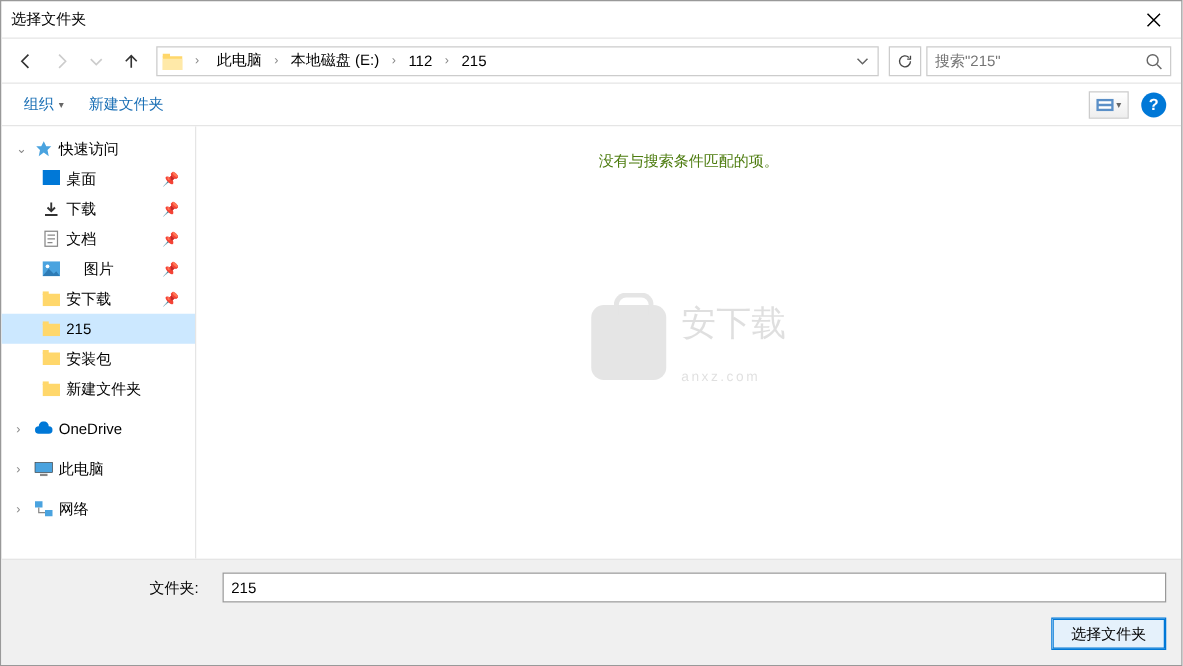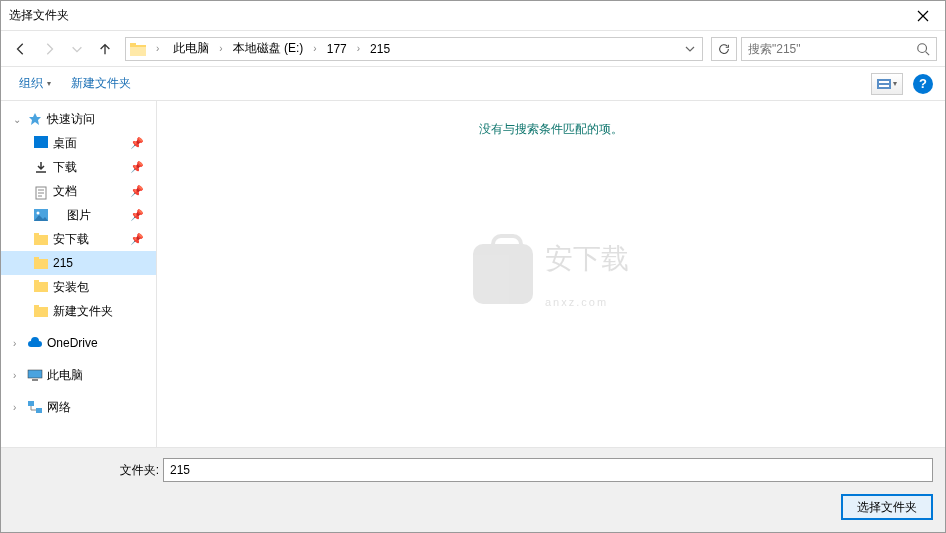--- a/index.html
+++ b/index.html
@@ -32,28 +32,28 @@
 .sidebar { width: 156px; border-right: 1px solid #e5e5e5; padding: 6px 0; overflow-y: auto; }
 .tree-item { display: flex; align-items: center; height: 24px; padding-left: 12px; gap: 4px; font-size: 12px; cursor: pointer; }
 .tree-item.root { padding-left: 12px; }
 .tree-item.child { padding-left: 32px; justify-content: space-between; padding-right: 12px; }
 .tree-item.selected { background: #cce8ff; }
 .tree-item .chev { width: 10px; color: #888; font-size: 10px; display: inline-block; }
 .tree-item .lbl { flex: 0 0 auto; }
 .pin { color: #999; font-size: 11px; }
 .ico { width: 16px; height: 14px; display: inline-flex; align-items: center; justify-content: center; }
 .content { flex: 1; display: flex; flex-direction: column; align-items: center; position: relative; }
-.empty-msg { margin-top: 20px; color: #0f766e; font-size: 12px; }
+.empty-msg { margin-top: 20px; color: #4d7c0f; font-size: 12px; }
 .watermark { position: absolute; top: 50%; left: 50%; transform: translate(-50%,-50%); display: flex; align-items: center; gap: 12px; opacity: 0.15; }
 .wm-bag { width: 60px; height: 60px; background: #555; border-radius: 10px; position: relative; }
 .wm-bag::before { content: ""; position: absolute; top: -10px; left: 18px; width: 24px; height: 14px; border: 4px solid #555; border-bottom: none; border-radius: 10px 10px 0 0; }
 .wm-text { font-size: 28px; color: #333; }
 .wm-text .sub { font-size: 11px; display: block; letter-spacing: 2px; margin-top: 18px; }
 .footer { border-top: 1px solid #e5e5e5; background: #f0f0f0; padding: 10px 12px 12px; }
-.folder-row { display: flex; align-items: center; gap: 0; margin-bottom: 12px; }
+.folder-row { display: flex; align-items: center; gap: 15px; margin-bottom: 12px; }
 .folder-label { width: 150px; text-align: right; font-size: 12px; padding-right: 4px; }
 .folder-input { flex: 1; height: 24px; border: 1px solid #999; padding: 0 6px; font-size: 12px; background: #fff; }
 .button-row { display: flex; justify-content: flex-end; gap: 8px; }
 .btn { width: 92px; height: 26px; border: 1px solid #adadad; background: #e1e1e1; font-size: 12px; cursor: pointer; }
 .btn.primary { border: 1px solid #0078d7; background: #e5f1fb; box-shadow: 0 0 0 1px #0078d7 inset; }
 .spacer { height: 8px; }
 </style>
 </head>
 <body>
 
@@ -95,21 +95,21 @@
         <rect x="0" y="5" width="16" height="9" fill="#ffe9a8"></rect>
       </svg>
     <span class="breadcrumb">
         <span class="sep">›</span>
       </span>
     <div class="breadcrumb">
       <span>此电脑</span>
         <span class="sep">›</span>
       <span>本地磁盘 (E:)</span>
         <span class="sep">›</span>
-      <span>177</span>
+      <span>112</span>
         <span class="sep">›</span>
       <span>215</span>
     </div>
     <div class="addr-end">
       <div class="addr-caret">
           <svg width="10" height="10" viewBox="0 0 10 10">
             <path d="M1 3 L5 7 L9 3" stroke="#666" stroke-width="1.2" fill="none"></path>
           </svg>
         </div>
     </div>
@@ -178,21 +178,21 @@
           <span class="ico">
             <svg width="14" height="14" viewBox="0 0 14 14">
               <path d="M7 2 L7 9 M4 6 L7 9 L10 6 M2 12 L12 12" stroke="#333" stroke-width="1.5" fill="none"></path>
             </svg>
           </span>
           <span>下载</span>
         </span>
         <span class="pin">📌</span>
       </div>
     <div class="tree-item child">
-        <span style="display:flex;align-items:flex-end;gap:4px">
+        <span style="display:flex;align-items:center;gap:4px">
           <span class="ico">
             <svg width="12" height="14" viewBox="0 0 12 14">
               <rect x="1" y="1" width="10" height="12" fill="#fff" stroke="#888"></rect>
               <path d="M3 4 L9 4 M3 7 L9 7 M3 10 L7 10" stroke="#888"></path>
             </svg>
           </span>
           <span>文档</span>
         </span>
         <span class="pin">📌</span>
       </div>

